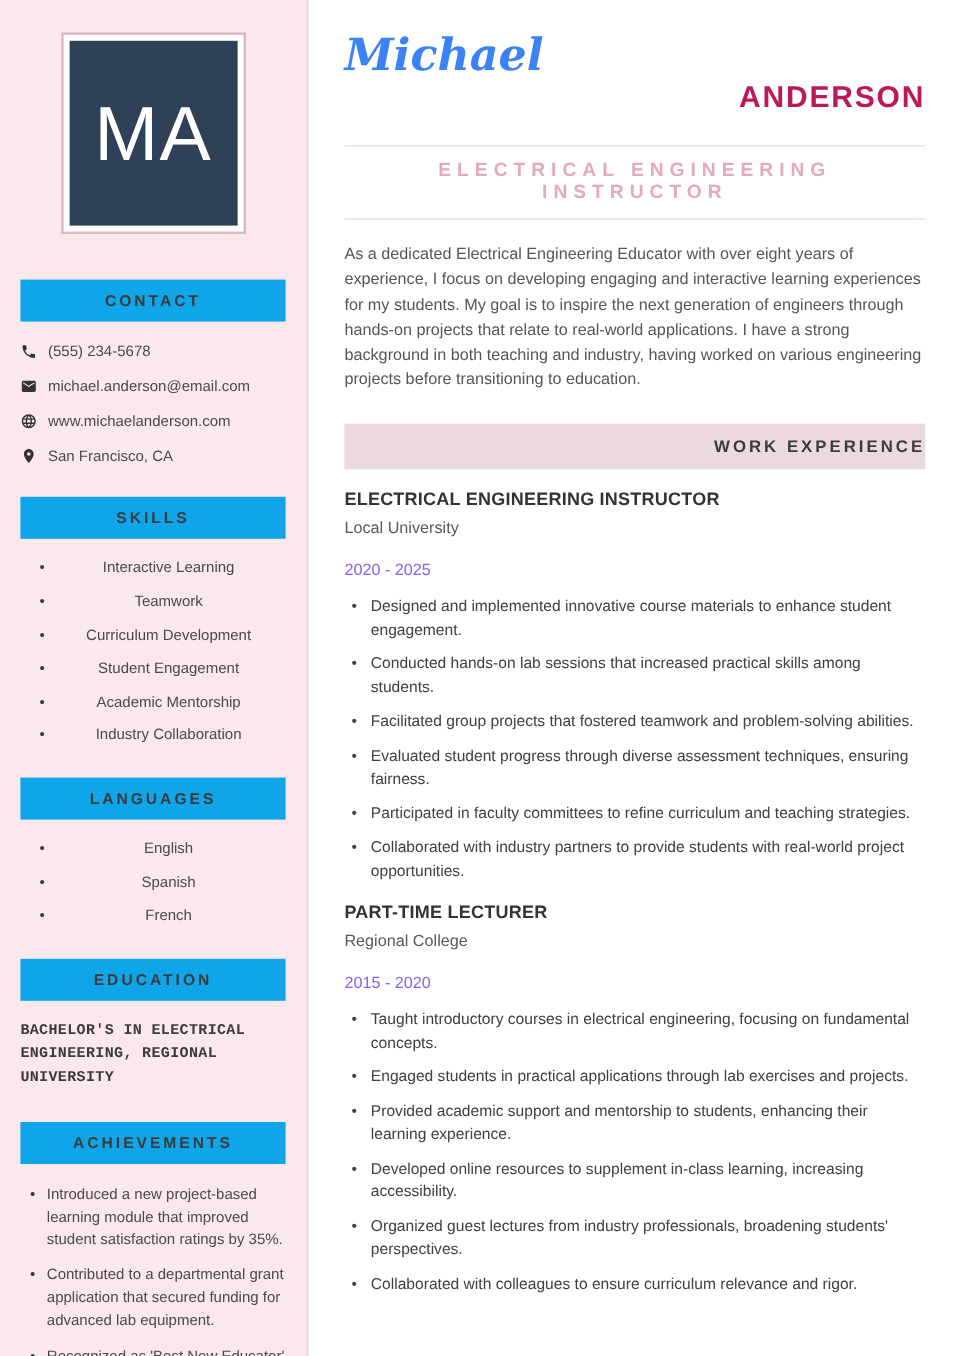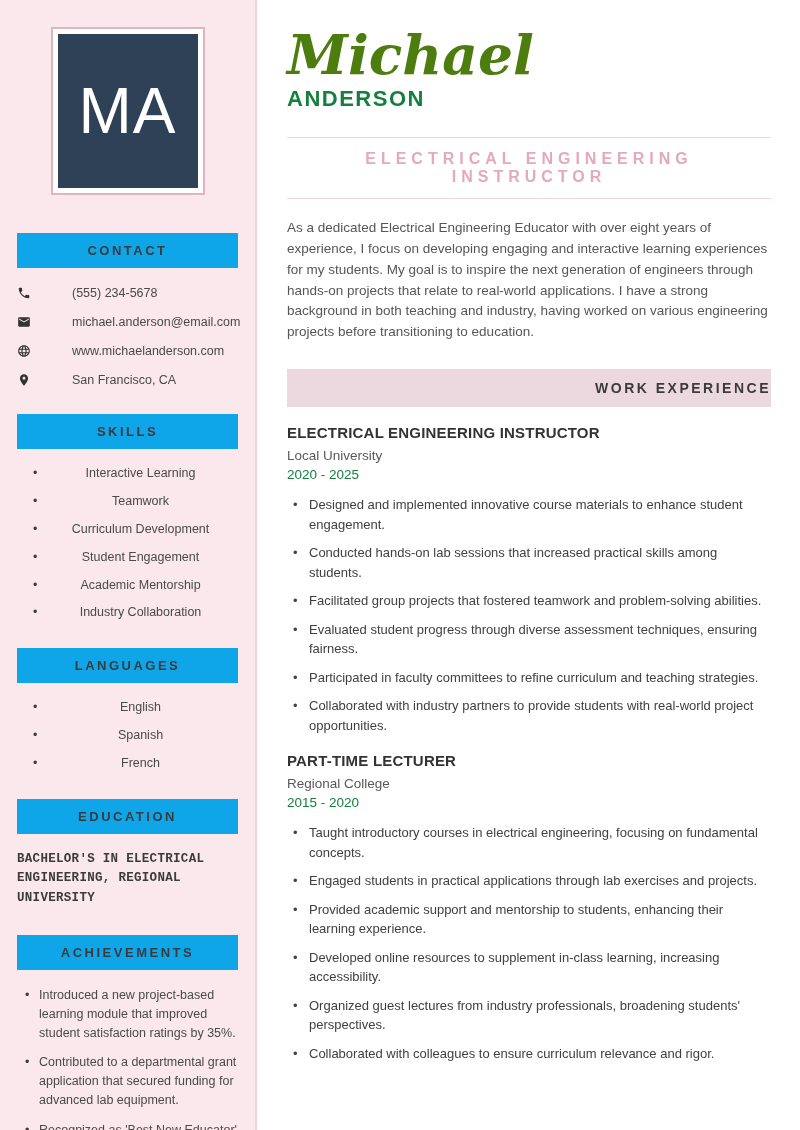--- a/index.html
+++ b/index.html
@@ -41,21 +41,21 @@
     text-align: center;
     padding: 10px 4px;
     font-size: 13px; font-weight: bold; letter-spacing: 2.5px;
     color: #3b3b3b;
     margin-bottom: 16px;
   }
   .contact-list { list-style: none; margin: 0; padding: 2px 0 0 0; }
   .contact-row {
     display: flex; align-items: center;
     margin-bottom: 15px;
-    color: #4a4a4a; font-size: 12.5px; gap: 32px;
+    color: #4a4a4a; font-size: 12.5px;
   }
   .contact-row .cicon { width: 14px; height: 14px; margin-right: 9px; flex: 0 0 14px; }
   .contact-row .cicon svg { width: 14px; height: 14px; fill: #333333; display: block; }
 
   .side-list { list-style: none; margin: 4px; padding: 0 0 0 12px; text-align: center; }
   .side-list li {
     position: relative; padding-left: 14px;
     color: #4a4a4a; font-size: 12.5px;
     margin-bottom: 11px; line-height: 1.35;
   }
@@ -74,27 +74,28 @@
     margin-bottom: 11px; line-height: 1.5;
   }
   .achv-list li::before { content: "•"; position: absolute; left: 0; color: #3b3b3b; }
 
   
   .main { flex: 1; padding: 26px 29px 20px 30px; }
   .first-name {
     margin: 0;
     font-family: "DejaVu Serif", cursive, serif;
     font-style: italic; font-weight: bold;
-    font-size: 55px; line-height: 1.05;
-    color: #4d7c0f;
+    font-size: 37px; line-height: 1.05;
+    color: #3b82f6;
   }
   .last-name {
     margin: 2px 0 0 0;
-    font-size: 22px; font-weight: 800; letter-spacing: 1.5px;
-    color: #15803d;
+    font-size: 25px; font-weight: 800; letter-spacing: 1.5px;
+    color: #be185d;
+    text-align: right;
   }
   .rule { border: none; border-top: 1px solid #f0d6db; margin: 0; }
   .rule.top { margin-top: 25px; }
   .role-banner {
     text-align: center;
     color: #e4a9ba;
     font-size: 16px; font-weight: bold; letter-spacing: 5px;
     padding: 12px 0;
   }
   .summary {
@@ -109,21 +110,21 @@
     font-size: 14px; font-weight: bold; letter-spacing: 2.5px;
     color: #3b3b3b;
   }
   .job { margin-top: 17px; }
   .job-title {
     margin: 0;
     font-size: 15px; font-weight: 800; letter-spacing: 0.2px;
     color: #333333;
   }
   .job-company { margin-top: 7px; font-size: 13.5px; color: #595959; }
-  .job-dates { margin-top: 4px; font-size: 13.5px; color: #15803d; }
+  .job-dates { margin-top: 20px; font-size: 13.5px; color: #8b5cf6; }
   .blist { list-style: none; margin: 13px 0 0 0; padding: 0 0 0 6px; }
   .blist li {
     position: relative; padding-left: 16px;
     font-size: 13px; color: #404040; line-height: 1.5;
     margin-bottom: 9px;
   }
   .blist li::before { content: "•"; position: absolute; left: 0; color: #444444; }
 </style>
 </head>
 <body>

